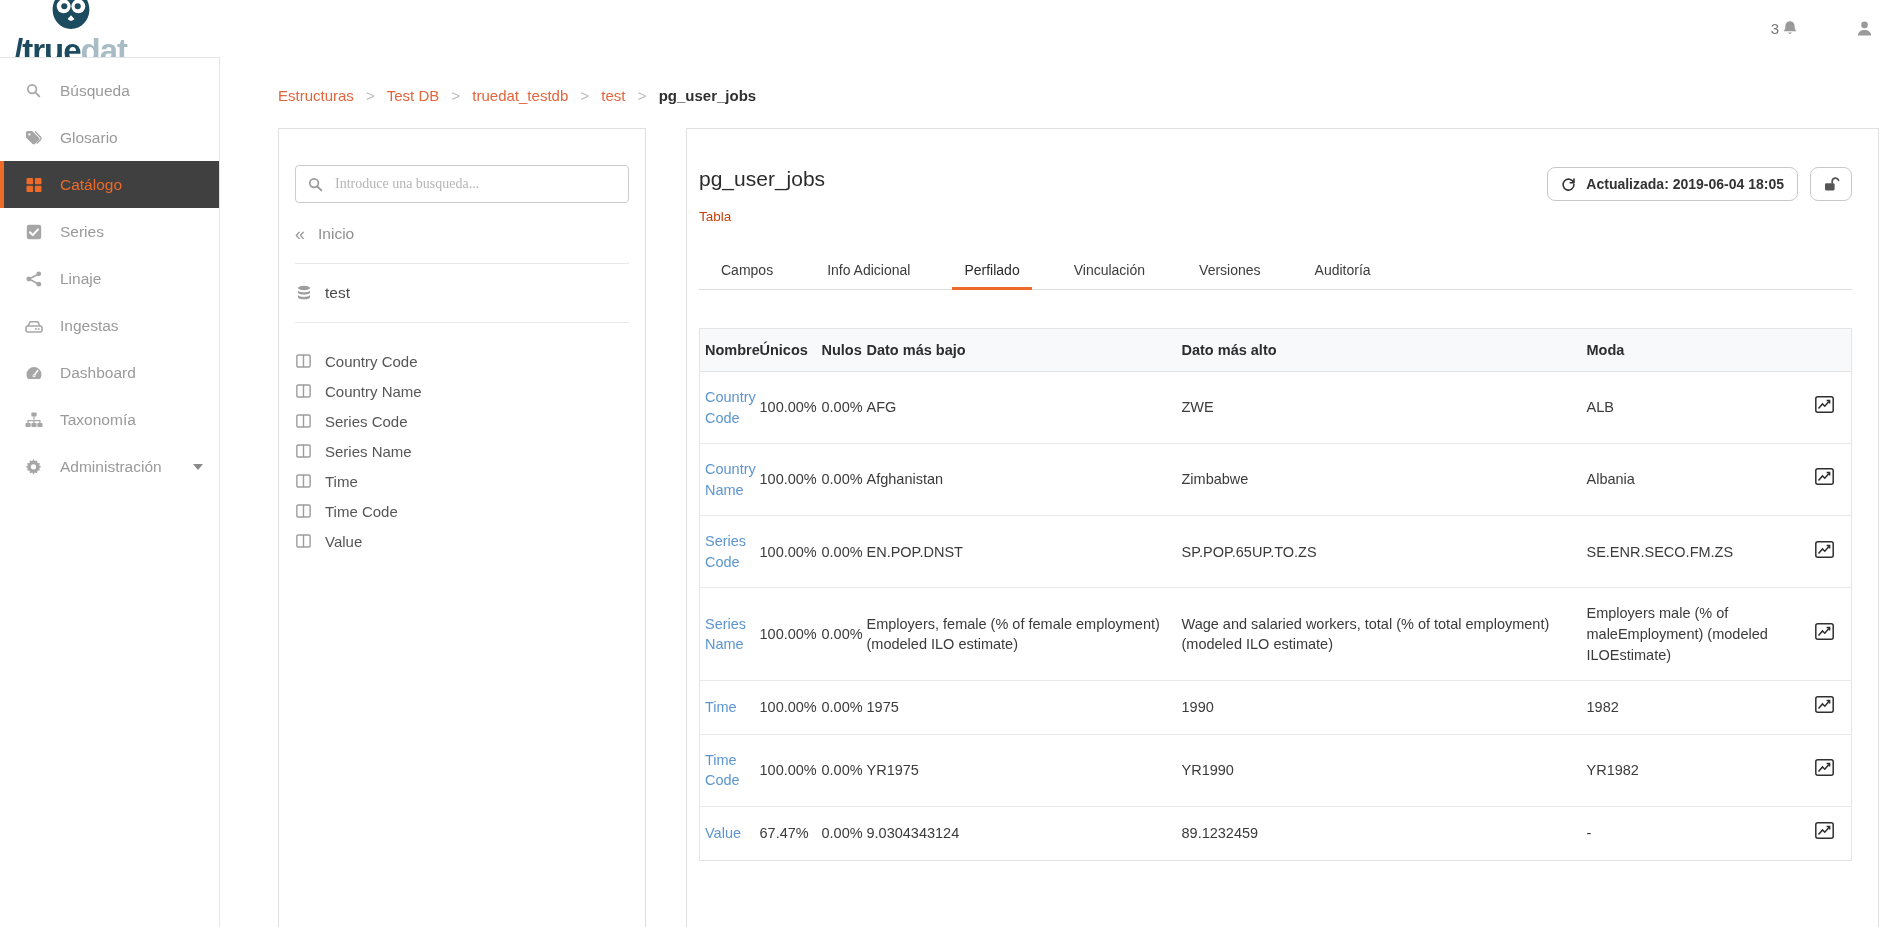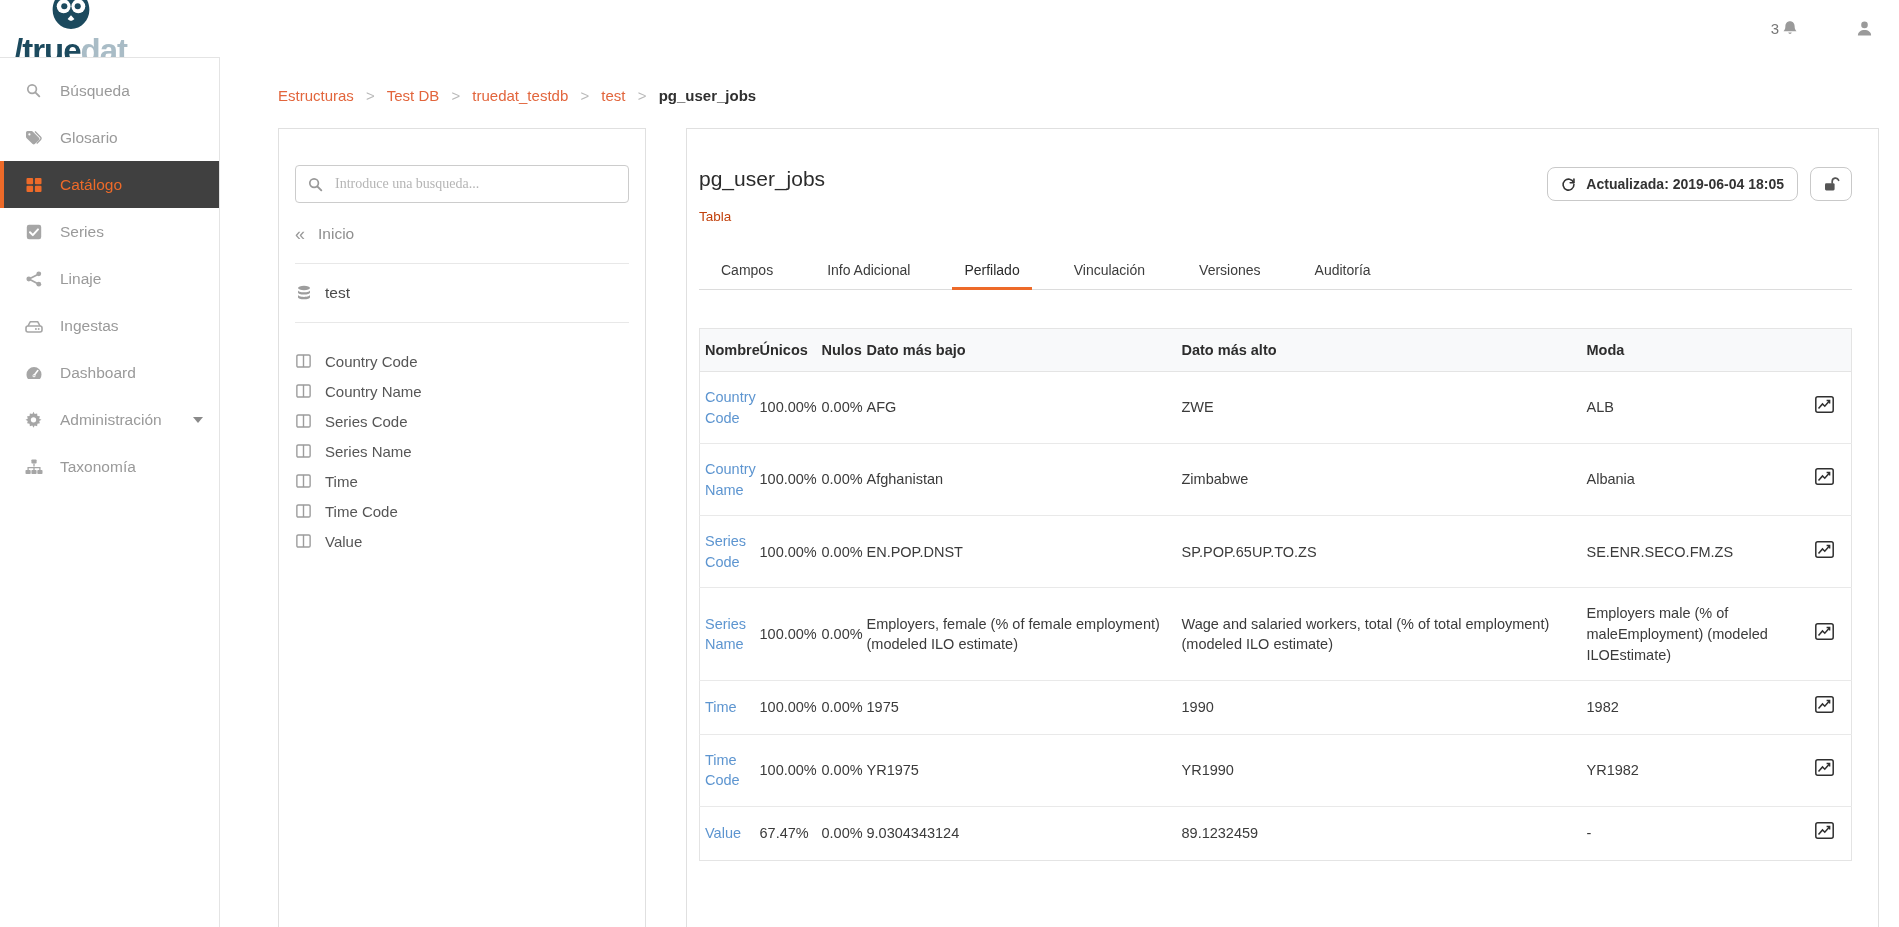--- a/index.html
+++ b/index.html
@@ -193,40 +193,40 @@
               <line x1="9" y1="10.5" x2="12.8" y2="5.6" stroke="#fff" stroke-width="1.6" stroke-linecap="round"></line>
               <circle cx="9" cy="10.8" r="1.5" fill="#fff"></circle>
               <circle cx="9" cy="10.8" r="0.7" fill="currentColor"></circle>
             </svg>
           </span>
           <span class="side-label">Dashboard</span>
 
         </div>
         <div class="side-item">
           <span class="icon">
-            <svg width="17" height="17" viewBox="0 0 16 16">
-              <path d="M8 .8l1.1 2.1 2.3-.6.3 2.4 2.3.3-.6 2.3 2.1 1-2.1 1 .6 2.3-2.3.3-.3 2.4-2.3-.6L8 15.8l-1.1-2.1-2.3.6-.3-2.4-2.3-.3.6-2.3-2.1-1 2.1-1-.6-2.3 2.3-.3.3-2.4 2.3.6z" fill="currentColor"></path>
-              <circle cx="8" cy="8.3" r="2.5" fill="#fff"></circle>
-            </svg>
-          </span>
-          <span class="side-label">Administración</span>
-          <span class="caret show"></span>
-        </div>
-        <div class="side-item">
-          <span class="icon">
             <svg width="18" height="16" viewBox="0 0 18 16">
               <path d="M9 4.5v3M3.1 11V8.6h11.8V11M9 8.6V11" fill="none" stroke="currentColor" stroke-width="1.3"></path>
               <rect x="6.4" y="0.5" width="5.2" height="4" rx="0.8" fill="currentColor"></rect>
               <rect x="0.5" y="11" width="5.2" height="4" rx="0.8" fill="currentColor"></rect>
               <rect x="6.4" y="11" width="5.2" height="4" rx="0.8" fill="currentColor"></rect>
               <rect x="12.3" y="11" width="5.2" height="4" rx="0.8" fill="currentColor"></rect>
             </svg>
           </span>
           <span class="side-label">Taxonomía</span>
 
+        </div>
+        <div class="side-item">
+          <span class="icon">
+            <svg width="17" height="17" viewBox="0 0 16 16">
+              <path d="M8 .8l1.1 2.1 2.3-.6.3 2.4 2.3.3-.6 2.3 2.1 1-2.1 1 .6 2.3-2.3.3-.3 2.4-2.3-.6L8 15.8l-1.1-2.1-2.3.6-.3-2.4-2.3-.3.6-2.3-2.1-1 2.1-1-.6-2.3 2.3-.3.3-2.4 2.3.6z" fill="currentColor"></path>
+              <circle cx="8" cy="8.3" r="2.5" fill="#fff"></circle>
+            </svg>
+          </span>
+          <span class="side-label">Administración</span>
+          <span class="caret show"></span>
         </div>
     </nav>
 
     <main class="content">
 
       <div class="breadcrumb">
         <span class="bc-group">
             <a class="bc-link">Estructuras</a>
             <span class="bc-sep">&gt;</span>
           </span><span class="bc-group">

